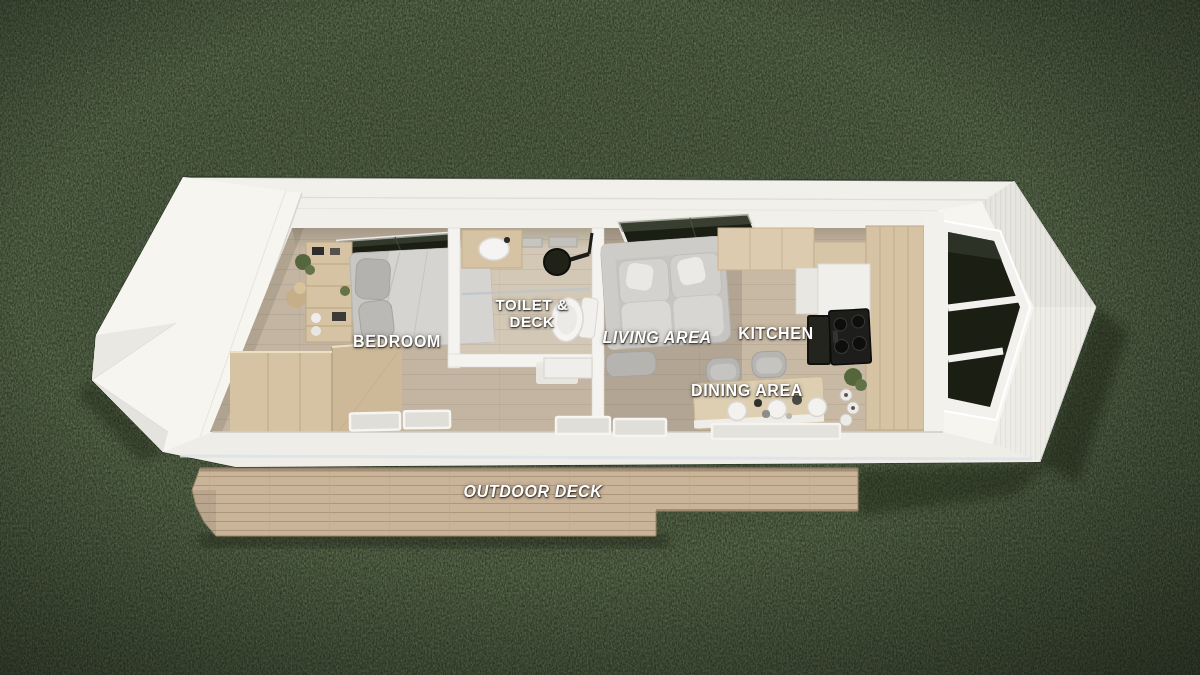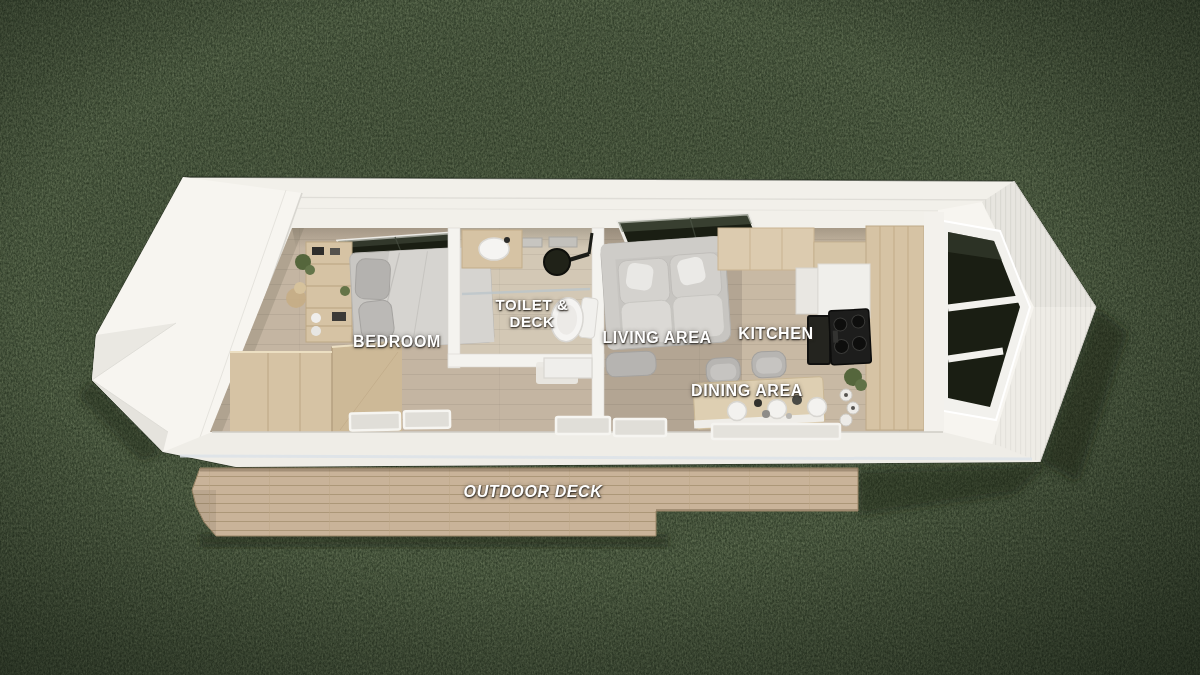--- a/index.html
+++ b/index.html
@@ -284,17 +284,17 @@
       <rect x="712" y="424" width="128" height="15" rx="2" fill="#e4e2dc" stroke="#f5f4f0" stroke-width="2.5"></rect>
     </g>
   </g>
 </svg>
 
   <div class="label" style="left:397px;top:341px;">BEDROOM</div>
   <div class="label small" style="left:532px;top:313px;">
     <span style="display:block;">TOILET &amp;</span>
     <span style="display:block;">DECK</span>
   </div>
-  <div class="label" style="left:657px;top:337px;">LIVING AREA</div>
+  <div class="label" style="left:657px;top:337px;font-style:italic;">LIVING AREA</div>
   <div class="label" style="left:776px;top:333px;">KITCHEN</div>
   <div class="label" style="left:747px;top:390px;">DINING AREA</div>
   <div class="label" style="left:533px;top:491px;font-style:italic;">OUTDOOR DECK</div>
 </div>
 
 </body></html>

